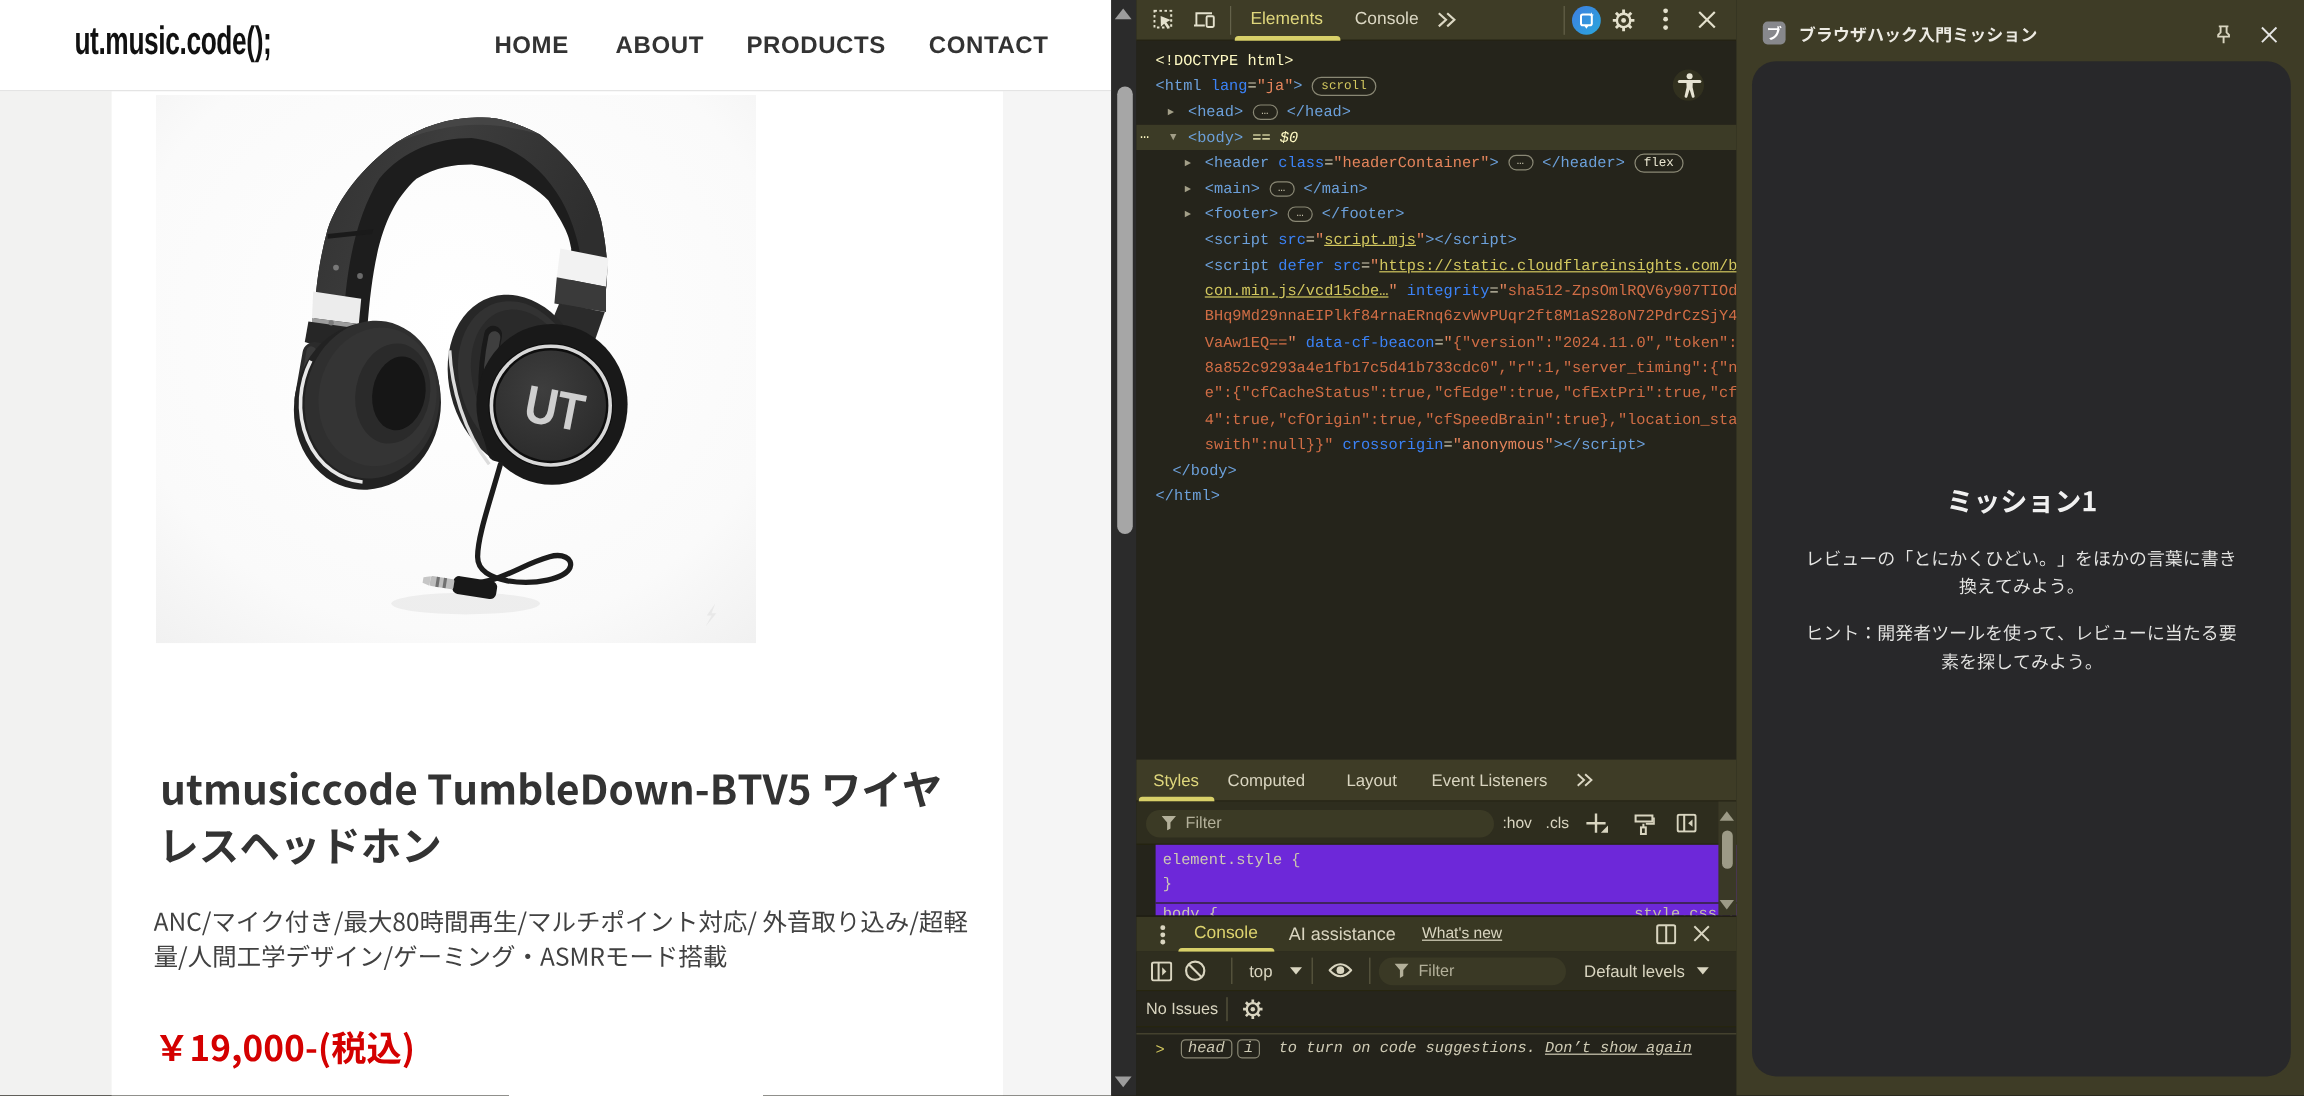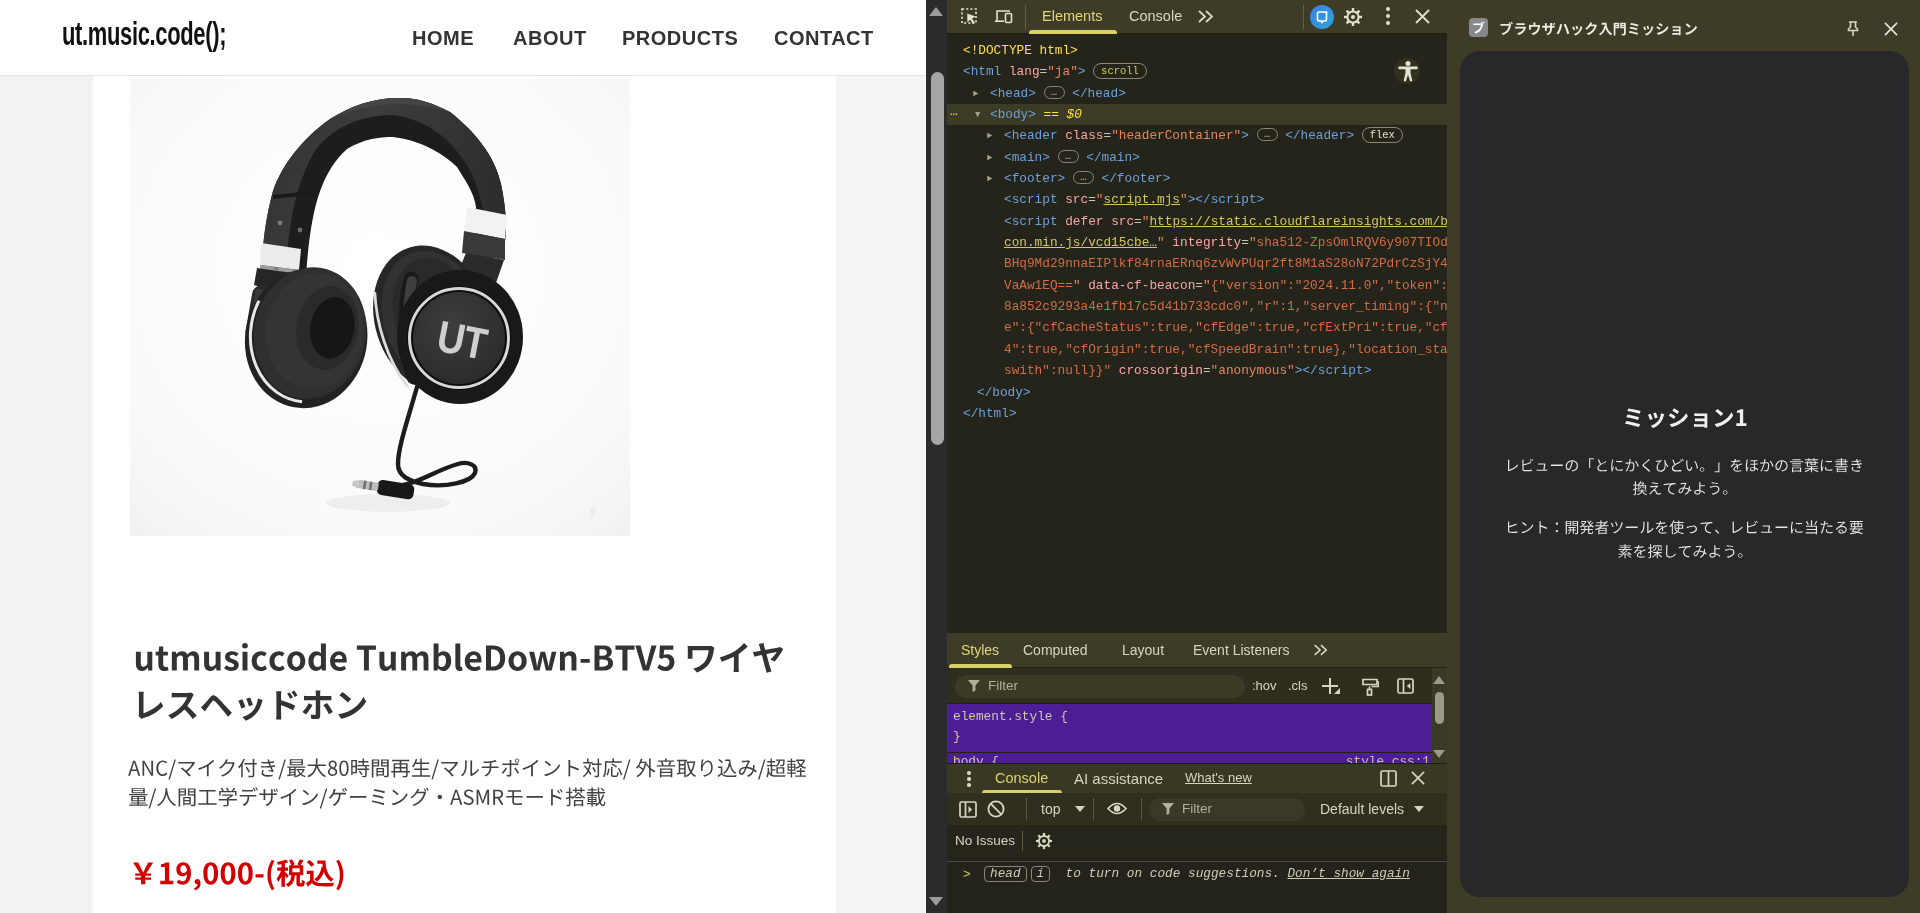--- a/index.html
+++ b/index.html
@@ -18,41 +18,41 @@
 .sarrow { position:absolute; width:0; height:0; left:3px; }
 
 #dt { position:absolute; left:947px; top:0; width:500px; height:913px; background:#25241b; font-family:"Liberation Sans", sans-serif;padding-left:20px; }
 #dtbar { position:absolute; left:0; top:0; width:500px; height:34px; background:#3e3c26; border-bottom:1px solid #201f12; }
 .dttab { position:absolute; top:8px; font-size:14.5px; color:#dcd8c4; }
 #eltab { color:#dfd77c; }
 #elund { position:absolute; left:82px; top:30px; width:88px; height:4px; border-radius:3px 3px 0 0; background:#d8d069; }
 #tree { position:absolute; left:0; top:40px; width:500px; height:386px; font-family:"Liberation Mono", monospace; font-size:12.75px; line-height:21.35px; white-space:pre; color:#c9c5ae; }
 .trow { position:relative; height:21.35px; }
 .tag { color:#6ca0da; }
-.atn { color:#fca5a5; }
+.atn { color:#3b82f6; }
 .atv { color:#e5855c; }
 .str { color:#d06d45; }
 .lnk { color:#d3c85f; text-decoration:underline; }
-.gry { color:#fde047; }
+.gry { color:#fef9c3; }
 .arw { position:absolute; color:#a39f88; font-size:9px; top:1px; }
 .badge { display:inline-block; border:1px solid #8a8875; border-radius:9px; padding:0 7px; font-size:10.5px; line-height:14px; color:#d3c85f; font-family:Liberation Mono, monospace; vertical-align:1px; }
 .ell { display:inline-block; border:1px solid #8a8875; border-radius:8px; width:21px; font-size:10px; line-height:11px; color:#c9c5ae; text-align:center; vertical-align:2px; letter-spacing:0; }
 #selrow { position:absolute; left:0; top:104px; width:500px; height:21.4px; background:#3c3b26; }
 #a11y { position:absolute; left:447px; top:58px; width:26px; height:26px; border-radius:50%; background:#32311f; }
 
 #crumbs { position:absolute; left:0; top:602px; width:500px; height:31px; background:#22211a; border-bottom:1px solid #1c1b10; font-size:14px; }
 #crumbbody { position:absolute; left:46px; top:0; width:56px; height:31px; background:#3c3b26; }
 
 #sbtabs { position:absolute; left:0; top:633px; width:500px; height:35px; background:#3e3c26; font-size:14px; color:#d9d5c0; border-bottom:1px solid #201f12; }
 #stund { position:absolute; left:2px; top:664px; width:63px; height:4px; border-radius:3px 3px 0 0; background:#d8d069; }
 
 #stfilter { position:absolute; left:0; top:668px; width:500px; height:36px; background:#2e2d1e; border-bottom:1px solid #23220f; }
 .pill { position:absolute; background:#3b3a25; border-radius:12px; }
 
-#elstyle { position:absolute; left:0; top:704px; width:500px; height:59px; background:#4c1d95; font-family:"Liberation Mono",monospace; font-size:12.75px; color:#cdc9b3; }
+#elstyle { position:absolute; left:16px; top:704px; width:500px; height:59px; background:#6d28d9; font-family:"Liberation Mono",monospace; font-size:12.75px; color:#cdc9b3; }
 
 #drawer { position:absolute; left:0; top:763px; width:500px; height:150px; background:#24231b; border-top:1px solid #1c1b10; }
 #drawhead { position:absolute; left:0; top:0; width:500px; height:29px; background:#393823; }
 #conund { position:absolute; left:35px; top:26px; width:80px; height:3.5px; border-radius:3px 3px 0 0; background:#d8d069; }
 #drawbar { position:absolute; left:0; top:29px; width:500px; height:33px; background:#2f2e1f; border-bottom:1px solid #26250f; }
 #noissues { position:absolute; left:0; top:62px; width:500px; height:30px; background:#26251c; border-bottom:1px solid #26250f; }
 .dtxt { font-size:14px; color:#d9d5c0; }
 .mono-it { font-family:"Liberation Mono",monospace; font-style:italic; font-size:12.75px; color:#cfcbb5; }
 .keybox { display:inline-block; border:1px solid #8a8875; border-radius:4px; padding:0 5px; line-height:14px; }
 

